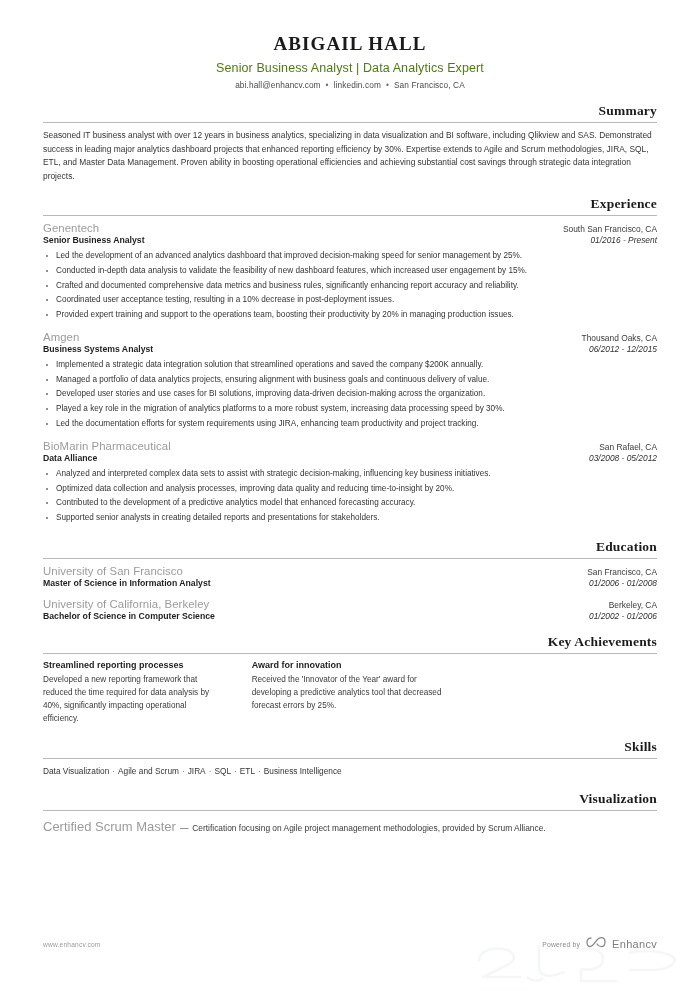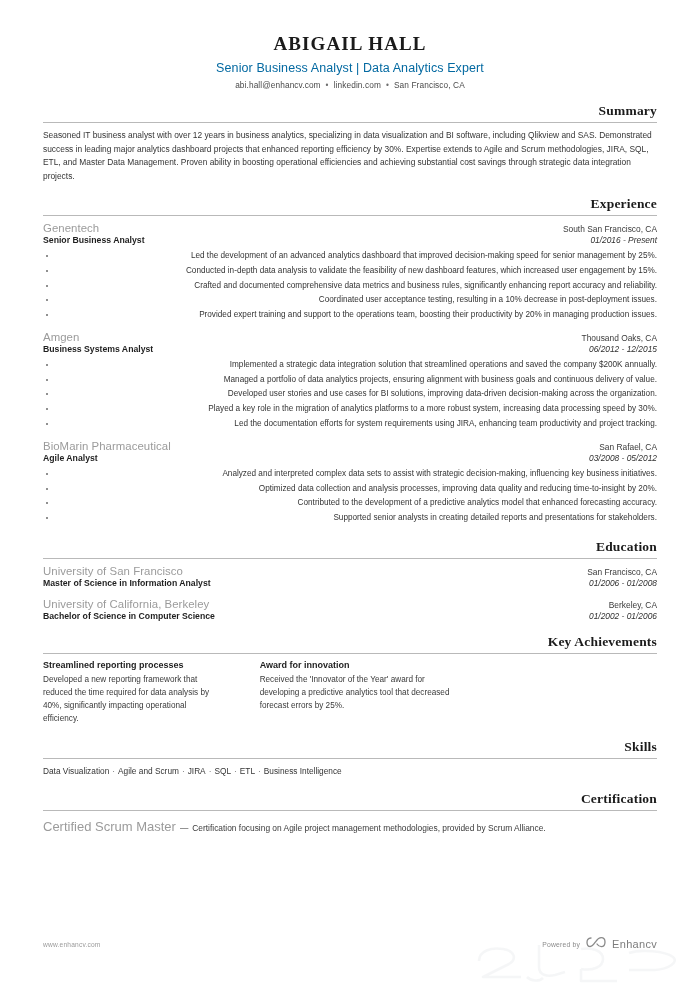--- a/index.html
+++ b/index.html
@@ -29,21 +29,21 @@
     font-family: "Liberation Serif", serif;
     font-size: 19px;
     font-weight: bold;
     letter-spacing: 1.1px;
     color: #1b1b1b;
     line-height: 1.1;
   }
   .headline {
     margin-top: 6px;
     font-size: 12.5px;
-    color: #0369a1;
+    color: #4d7c0f;
     font-weight: 400;
     letter-spacing: .1px;
   }
   .contact {
     margin-top: 5px;
     font-size: 8.3px;
     color: #4a4a4a;
     letter-spacing: .1px;
   }
   .contact .sep { color: #6f6f6f; padding: 0 5px; }
@@ -64,21 +64,21 @@
 
   
   .summary {
     font-size: 8.4px;
     line-height: 1.62;
     color: #343434;
     text-align: left;
   }
 
   
-  .entry { margin-bottom: 2px; text-align: right; }
+  .entry { margin-bottom: 2px; }
   .entry + .entry { margin-top: 9px; }
   .entry-row {
     display: flex;
     justify-content: space-between;
     align-items: baseline;
   }
   .org {
     font-size: 11.4px;
     color: #9b9b9b;
     font-weight: 400;
@@ -126,21 +126,21 @@
     background: #6b6b6b;
     border-radius: 50%;
   }
 
   
   .edu .entry + .entry { margin-top: 10px; }
 
   
   .ach-grid {
     display: flex;
-    gap: 12px;
+    gap: 4px;
   }
   .ach-col { width: 33.33%; padding-right: 28px; box-sizing: border-box; }
   .ach-col:last-child { padding-right: 0; }
   .ach-title {
     font-size: 9px;
     font-weight: bold;
     color: #1f1f1f;
     margin-bottom: 3px;
   }
   .ach-text {
@@ -264,21 +264,21 @@
             <li>Played a key role in the migration of analytics platforms to a more robust system, increasing data processing speed by 30%.</li>
             <li>Led the documentation efforts for system requirements using JIRA, enhancing team productivity and project tracking.</li>
           </ul>
         </div>
         <div class="entry">
           <div class="entry-row">
             <div class="org">BioMarin Pharmaceutical</div>
             <div class="loc">San Rafael, CA</div>
           </div>
           <div class="entry-row second">
-            <div class="role">Agile Analyst</div>
+            <div class="role">Data Alliance</div>
             <div class="dates">03/2008 - 05/2012</div>
           </div>
           <ul class="bullets">
             <li>Analyzed and interpreted complex data sets to assist with strategic decision-making, influencing key business initiatives.</li>
             <li>Optimized data collection and analysis processes, improving data quality and reducing time-to-insight by 20%.</li>
             <li>Contributed to the development of a predictive analytics model that enhanced forecasting accuracy.</li>
             <li>Supported senior analysts in creating detailed reports and presentations for stakeholders.</li>
           </ul>
         </div>
       </div>
@@ -330,21 +330,21 @@
 
   <div class="sec">
     <div class="sec-title">Skills</div>
     <div class="rule"></div>
     <div class="sec-body">
       <div class="skills-line" id="skills-line"><span>Data Visualization</span><span class="dot">·</span><span>Agile and Scrum</span><span class="dot">·</span><span>JIRA</span><span class="dot">·</span><span>SQL</span><span class="dot">·</span><span>ETL</span><span class="dot">·</span><span>Business Intelligence</span></div>
     </div>
   </div>
 
   <div class="sec">
-    <div class="sec-title">Certification</div>
+    <div class="sec-title">Visualization</div>
     <div class="rule"></div>
     <div class="sec-body">
       <div class="cert-line">
         <span class="cert-name">Certified Scrum Master</span><span class="cert-dash">—</span><span class="cert-desc">Certification focusing on Agile project management methodologies, provided by Scrum Alliance.</span>
       </div>
     </div>
   </div>
 
   <div class="footer">
     <div class="site">www.enhancv.com</div>

